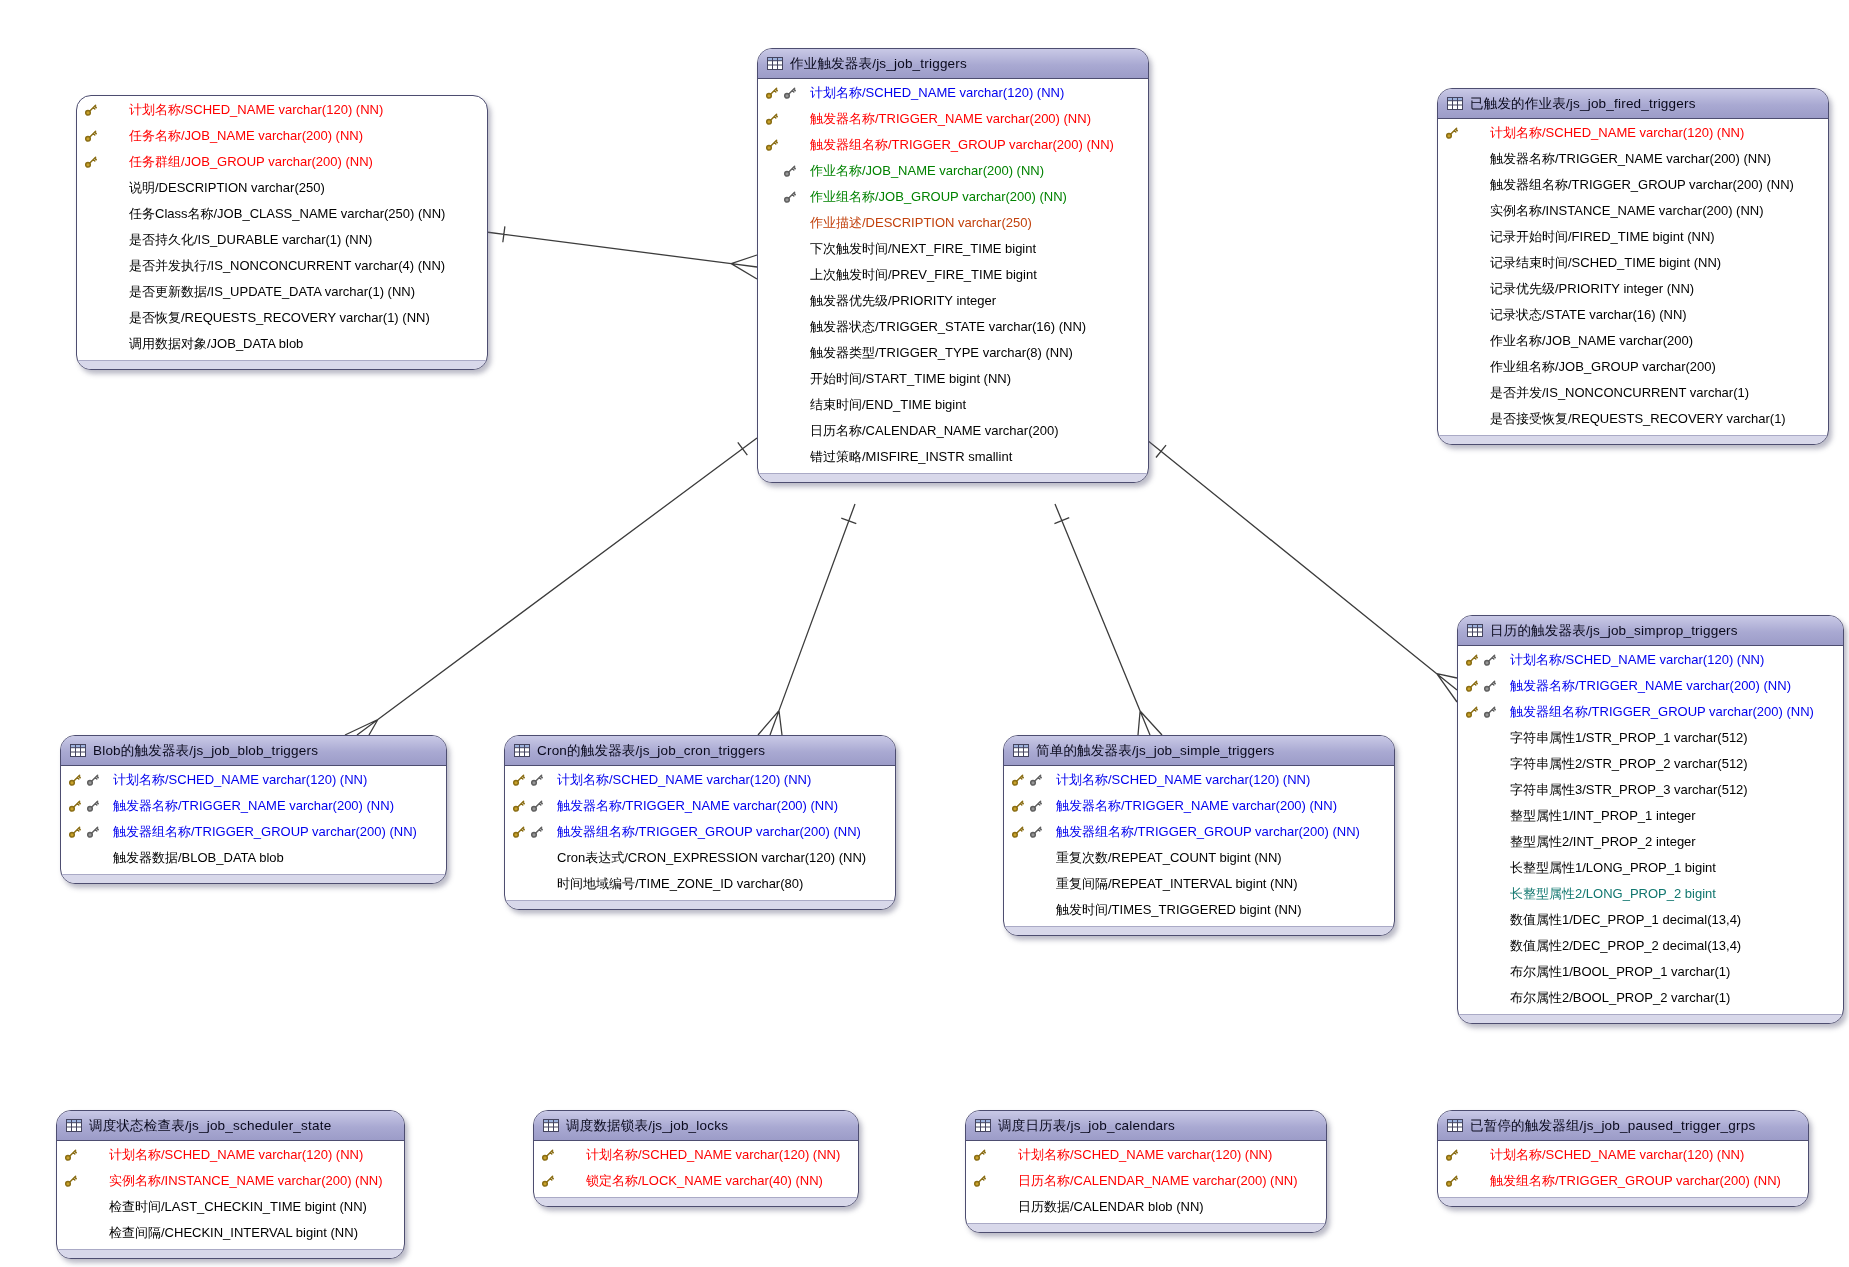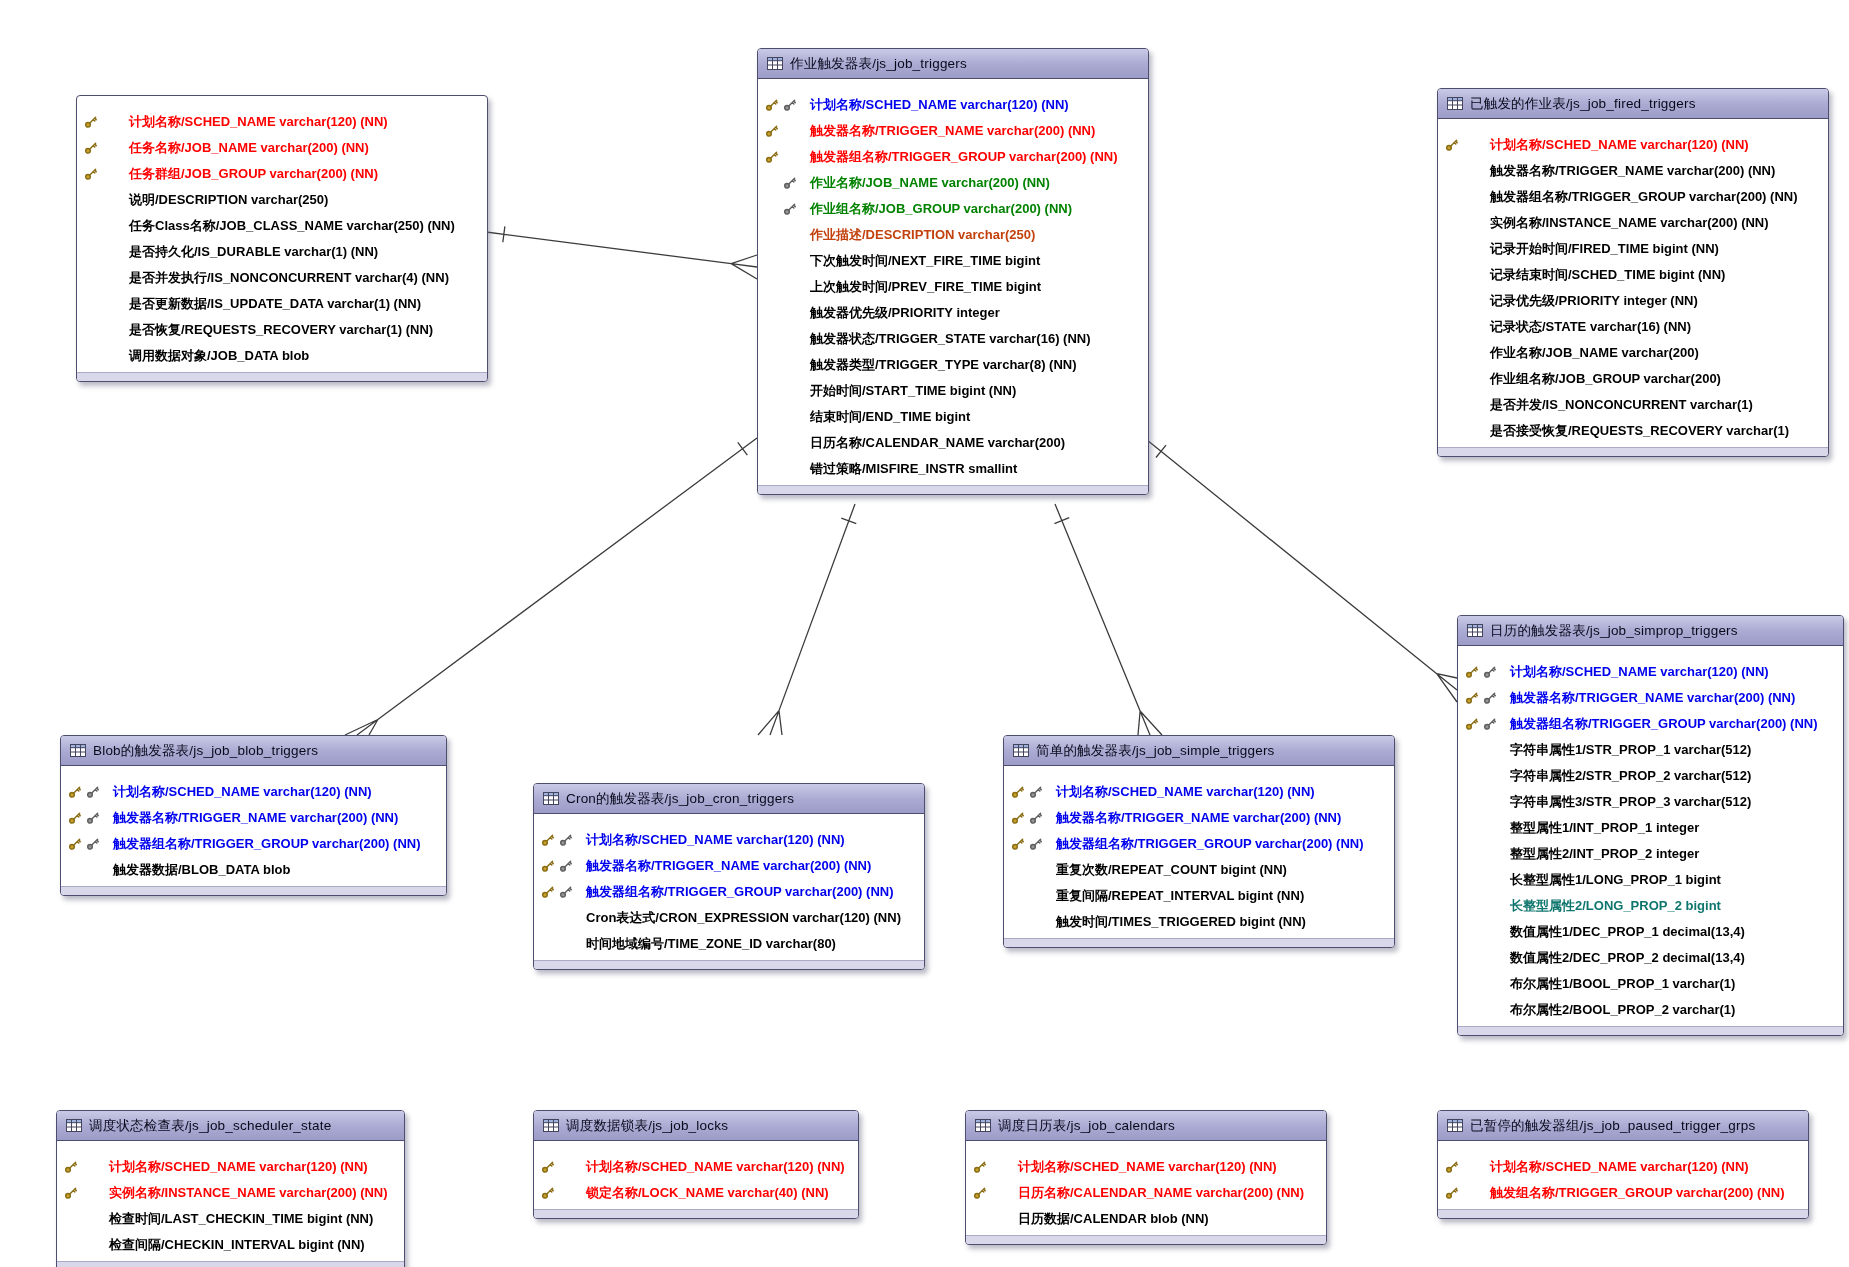--- a/index.html
+++ b/index.html
@@ -1,25 +1,25 @@
 <!DOCTYPE html>
 <html><head>
 <meta charset="utf-8">
 <style>
   html,body{margin:0;padding:0;background:#ffffff;}
   body{font-family:"Liberation Sans","DejaVu Sans",sans-serif;}
   .canvas{position:relative;width:1849px;height:1267px;background:#ffffff;overflow:hidden;}
   #rel-svg{position:absolute;left:0;top:0;pointer-events:none;}
-  .table{position:absolute;background:#ffffff;border:1.5px solid #4d4d70;border-radius:4px;
+  .table{position:absolute;background:#ffffff;border:1.5px solid #4d4d70;border-radius:15px;
          box-shadow:3px 4px 5px rgba(105,105,130,.45);overflow:hidden;}
   .thead{height:29px;display:flex;align-items:center;gap:7px;padding:0 9px;
          background:linear-gradient(#c9c9e6 0%,#a9a9d2 55%,#9c9cc8 100%);
          border-bottom:1.5px solid #4d4d70;}
   .ttitle{font-size:13.5px;color:#09091c;white-space:nowrap;letter-spacing:.2px;}
-  .tbody{padding:13px 0 3px 0;font-weight:bold;}
+  .tbody{padding:1px 0 3px 0;}
   .frow{position:relative;height:26px;display:flex;align-items:center;white-space:nowrap;}
   .kslot{position:relative;width:52px;height:26px;flex:0 0 52px;}
   .kicon{position:absolute;top:6px;}
   .k0{left:7px;} .k1{left:25px;}
   .ftext{font-size:13px;}
   .tfoot{height:8px;border-top:1px solid #aaaac6;}
   .ticon{display:inline-flex;}
 </style>
 </head>
 <body>
@@ -348,21 +348,21 @@
             </span>
             <span class="ftext">触发器组名称/TRIGGER_GROUP varchar(200) (NN)</span>
           </div>
           <div class="frow" style="color:#000000">
             <span class="kslot"></span>
             <span class="ftext">触发器数据/BLOB_DATA blob</span>
           </div>
         </div>
         <div class="tfoot" style="background:#d8d8ea"></div>
       </div>
-      <div class="table" style="left: 533px; top: 735px; width: 390px; border-color: rgb(77, 77, 112); margin-top: 48px;">
+      <div class="table" style="left: 504px; top: 735px; width: 390px; border-color: rgb(77, 77, 112);">
         <div class="thead" style="border-bottom-color:#4d4d70">
           <span class="ticon">
             <svg width="16" height="13" viewBox="0 0 16 13">
               <rect x="0.5" y="0.5" width="15" height="12" fill="#ffffff" stroke="#44445f"></rect>
               <rect x="0.5" y="0.5" width="15" height="3.2" fill="#9db2dd" stroke="#44445f"></rect>
               <path d="M5.5 0.5 V12.5 M10.5 0.5 V12.5 M0.5 8 H15.5" stroke="#44445f" fill="none"></path>
             </svg>
           </span>
           <span class="ttitle">Cron的触发器表/js_job_cron_triggers</span>
         </div>

